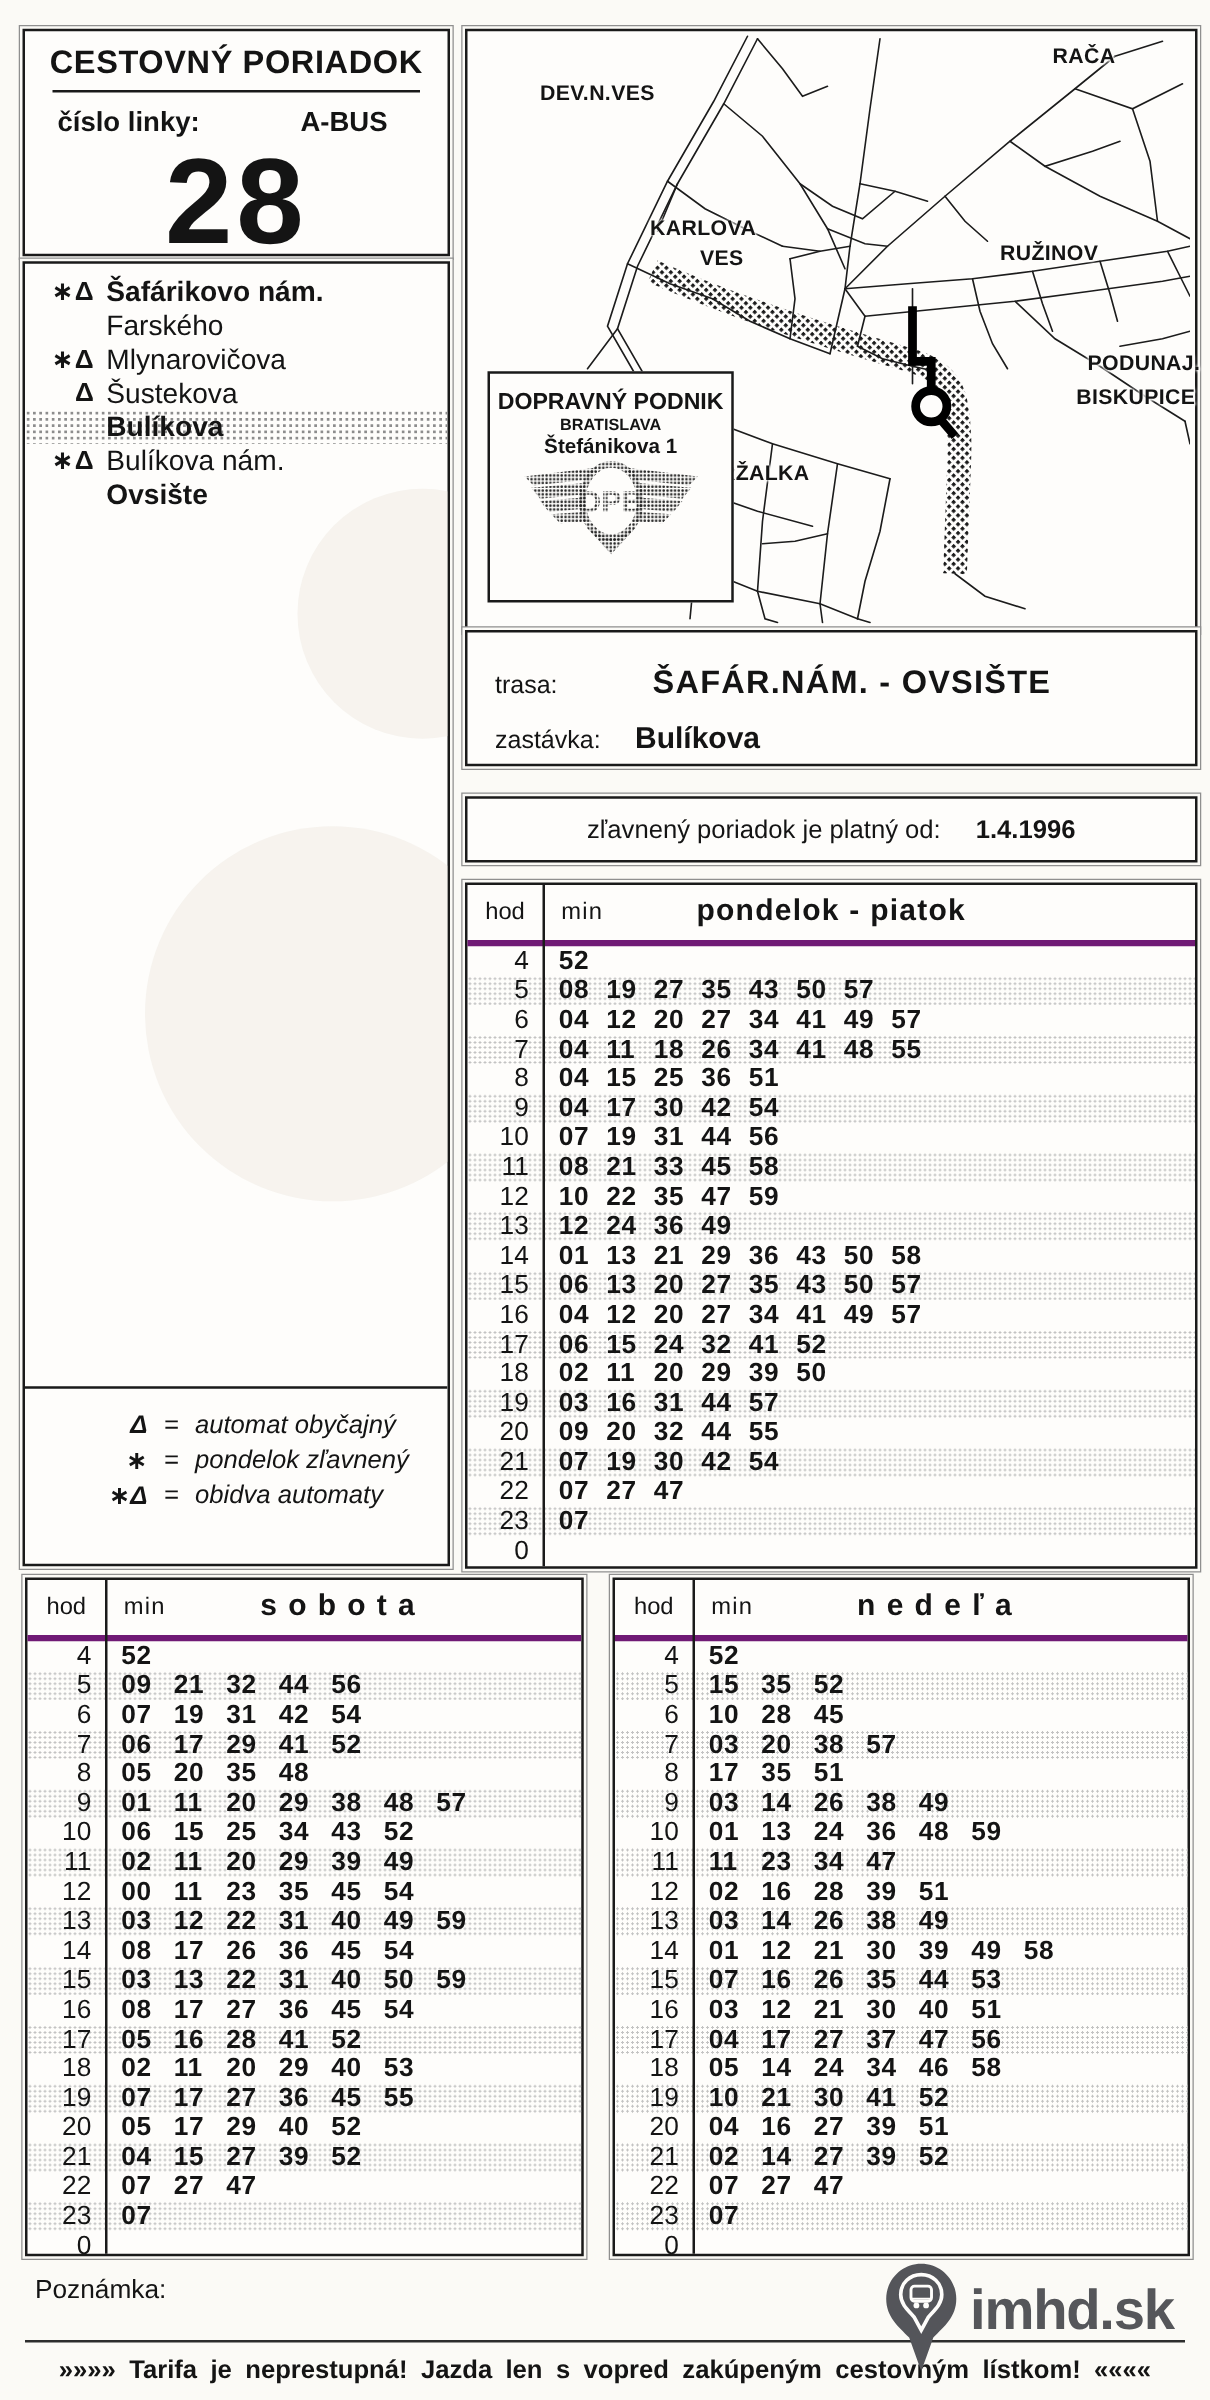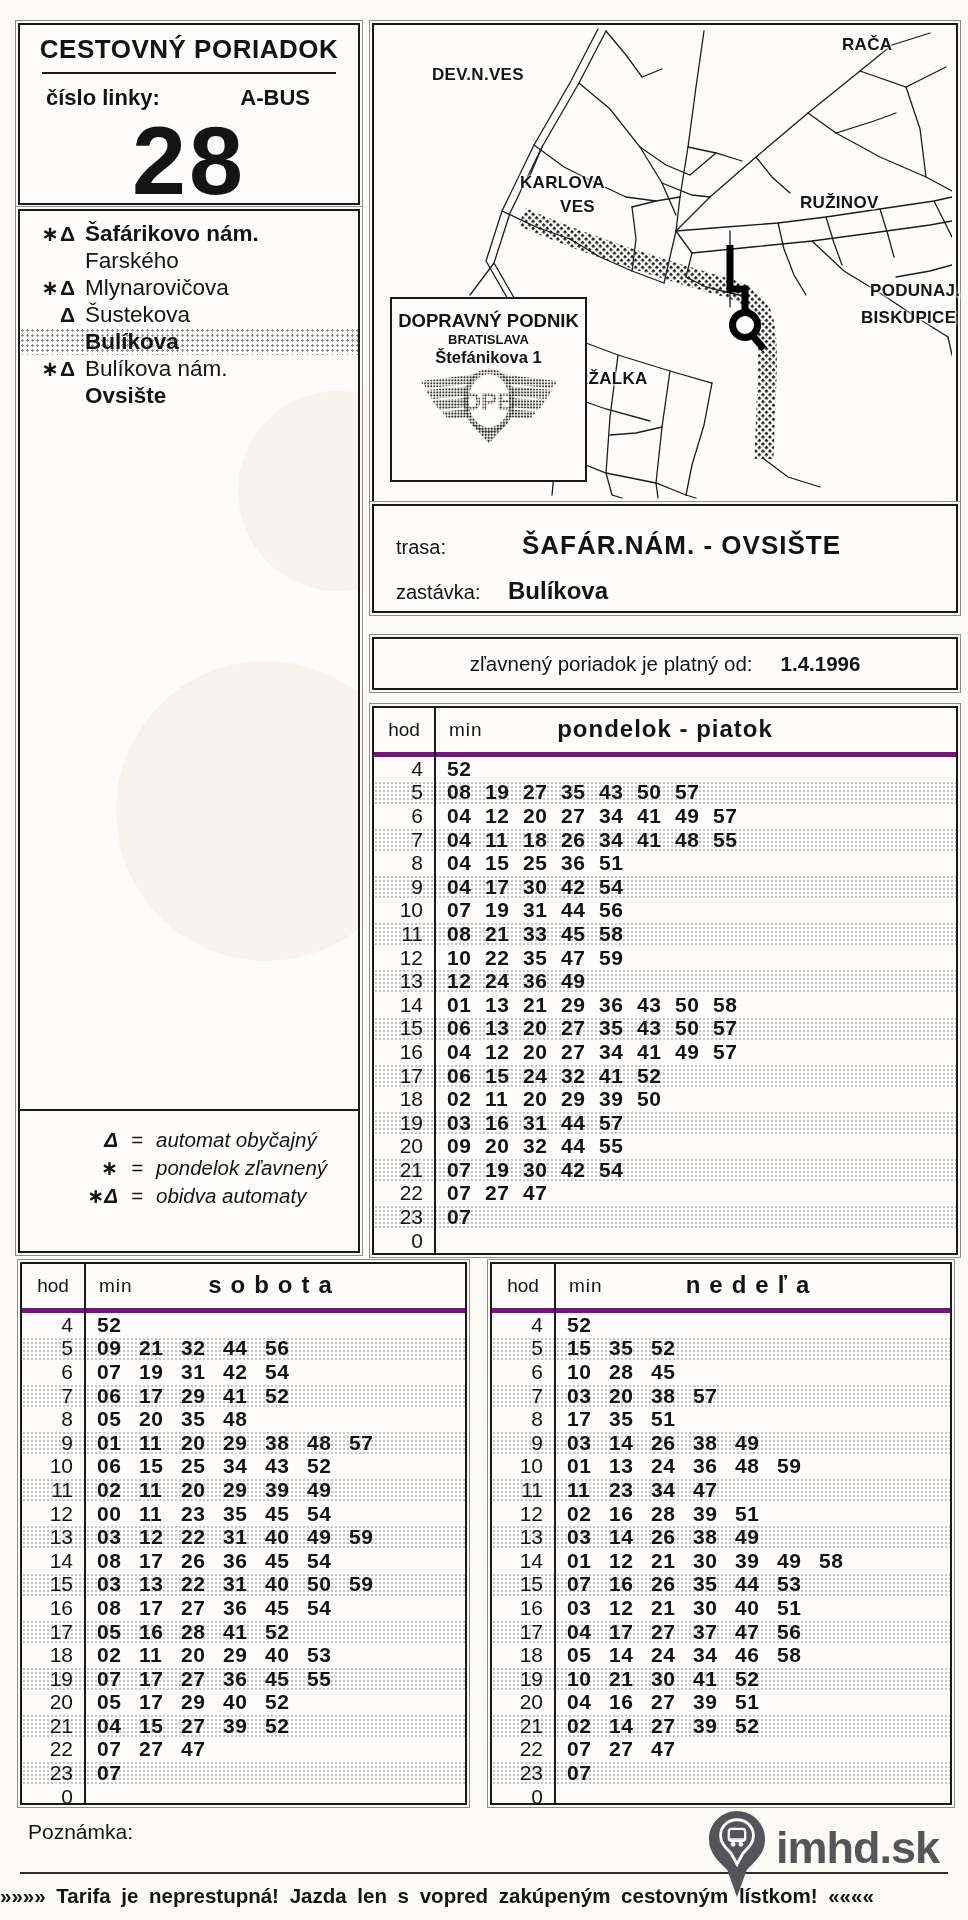--- a/index.html
+++ b/index.html
@@ -74,21 +74,21 @@
   .tt-row .h{width:var(--hc);padding-right:11px;box-sizing:border-box;text-align:right;flex:none}
   .tt-row .ms{padding-left:13px;display:flex}
   .tt-row .ms span{width:var(--slot);font-weight:700;letter-spacing:.5px}
   .tt-row.shade{background-image:radial-gradient(#c3c3c3 1.1px,transparent 1.1px);background-size:4px 4px}
 
   
   #note{position:absolute;left:28px;top:1820px;font-size:21px}
   #footline{position:absolute;left:20px;right:20px;top:1872px;height:2px;background:#2d2d2d}
   #brand{position:absolute;left:708px;top:1810px;display:flex;z-index:3}
   #brand .txt{font-size:45px;font-weight:700;color:#55565a;margin:12px 0 0 10px;letter-spacing:-1px}
-  #tariff{position:absolute;left:0;right:0;top:1884px;text-align:left;font-weight:700;
+  #tariff{position:absolute;left:0;right:0;top:1884px;text-align:center;font-weight:700;
           font-size:20.5px;word-spacing:5px}
 </style>
 </head>
 <body>
 
 <div class="dbox" id="hdr">
   <div class="hdr-title">CESTOVNÝ PORIADOK</div>
   <div class="hdr-rule"></div>
   <div class="hdr-line">
     <span>číslo linky:</span>

